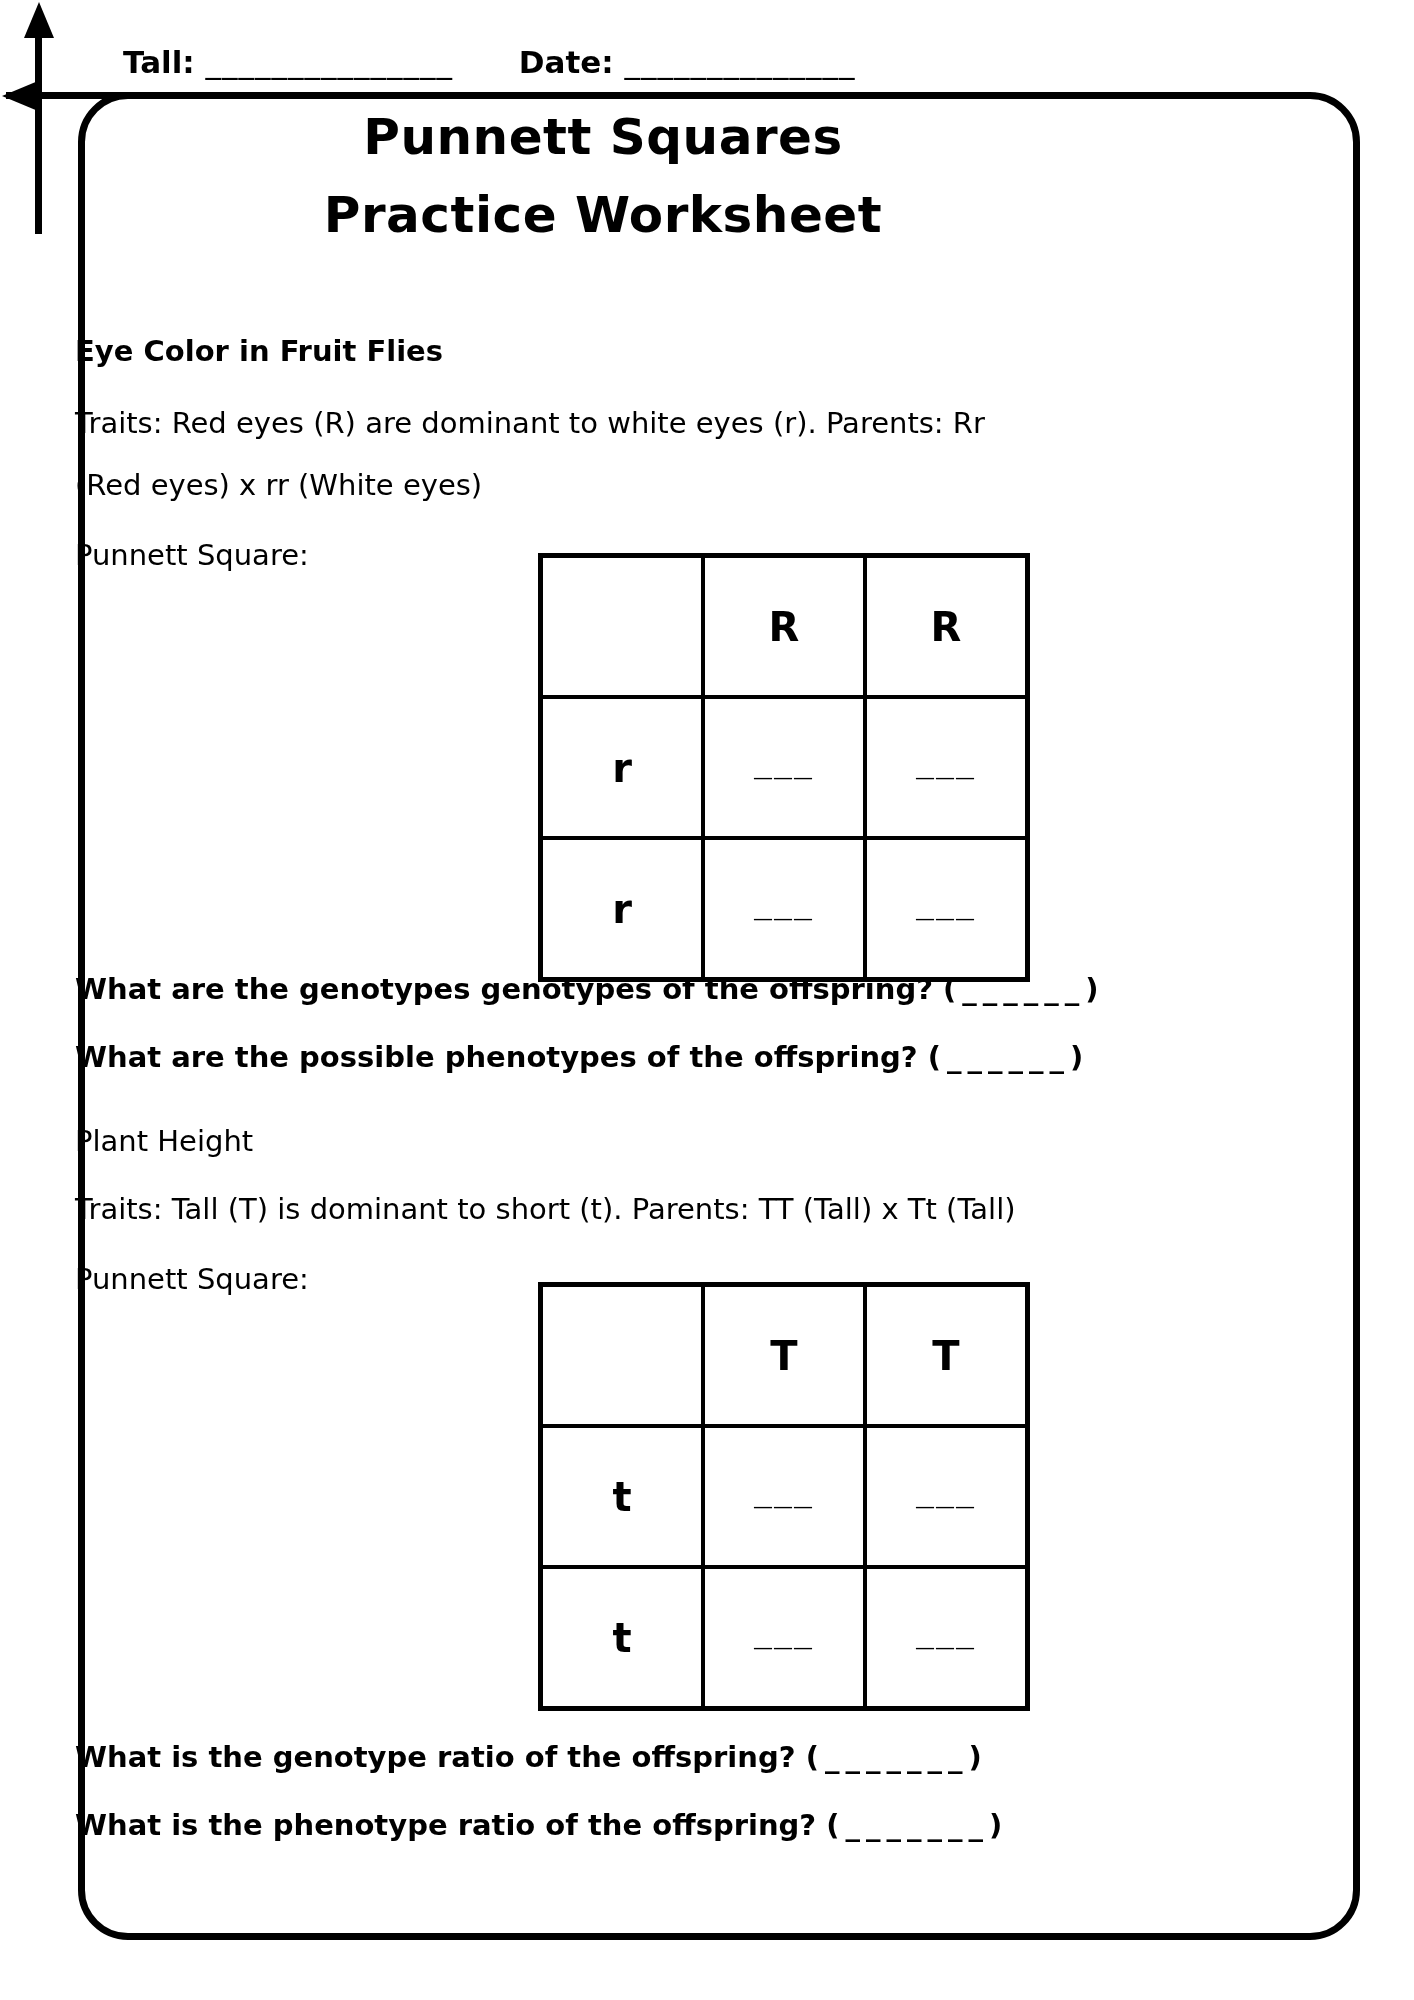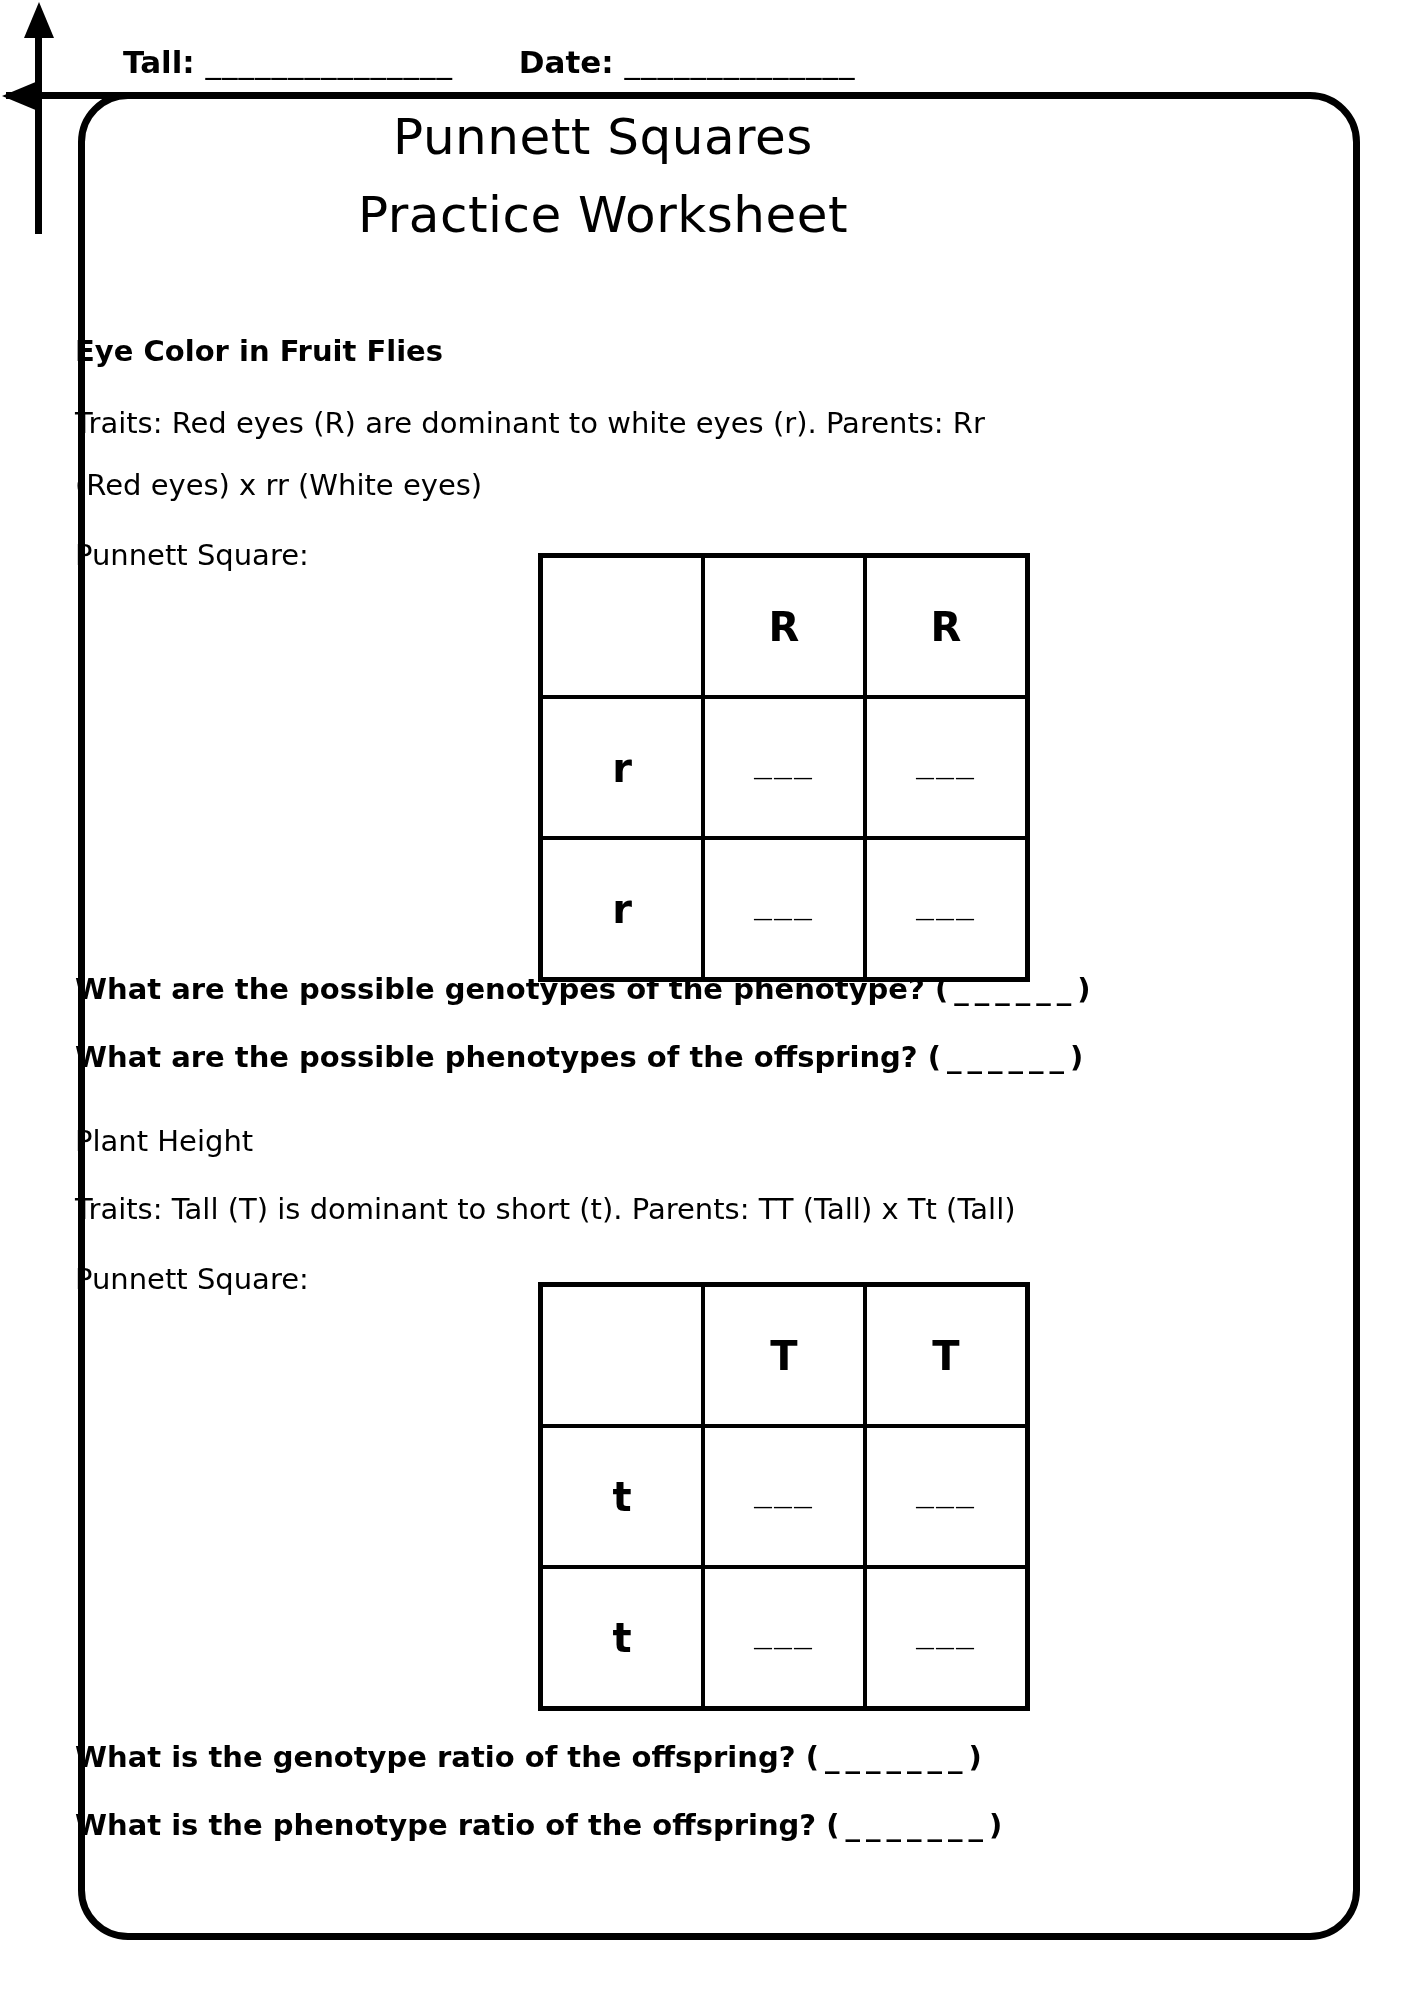--- a/index.html
+++ b/index.html
@@ -17,21 +17,21 @@
     border-top:15px solid transparent;border-bottom:15px solid transparent;border-right:36px solid #000;}
   
   .frame{position:absolute;left:78px;top:92px;width:1282px;height:1848px;
     border:7px solid #000;border-radius:50px;box-sizing:border-box;}
   
   .header-line{position:absolute;left:123px;top:44px;font-size:31px;font-weight:700;white-space:nowrap;}
   .blankline{font-weight:400;letter-spacing:1px;}
   .date-label{margin-left:55px;text-align:center;}
   
   .title{position:absolute;left:78px;top:98px;width:1050px;text-align:center;
-    font-size:50px;font-weight:400;line-height:78px;letter-spacing:0.5px;}
+    font-size:50px;font-weight:700;line-height:78px;letter-spacing:0.5px;}
   
   .tline{position:absolute;left:75px;font-size:29px;white-space:nowrap;}
   .bold{font-weight:700;}
   .s1-heading{top:334px;}
   .s1-t1{top:406px;}
   .s1-t2{top:468px;}
   .s1-pl{top:538px;}
   .s2-heading{top:1124px;}
   .s2-t1{top:1192px;}
   .s2-pl{top:1262px;}
@@ -92,21 +92,21 @@
     </tr>
     <tr>
       <td><span class="gene">r</span></td>
       <td><span class="cell-blank">___</span></td>
       <td><span class="cell-blank">___</span></td>
     </tr>
   </tbody>
     </table>
 
   <div class="tline bold q1">
-    <span>What are the possible genotypes of the phenotype?</span>
+    <span>What are the genotypes genotypes of the offspring?</span>
     <span class="q-blank">(______)</span>
   </div>
   <div class="tline bold q2">
     <span>What are the possible phenotypes of the offspring?</span>
     <span class="q-blank">(______)</span>
   </div>
 
   <div class="tline s2-heading">Plant Height</div>
   <div class="tline s2-t1">Traits: Tall (T) is dominant to short (t). Parents: TT (Tall) x Tt (Tall)</div>
   <div class="tline s2-pl">Punnett Square:</div>

